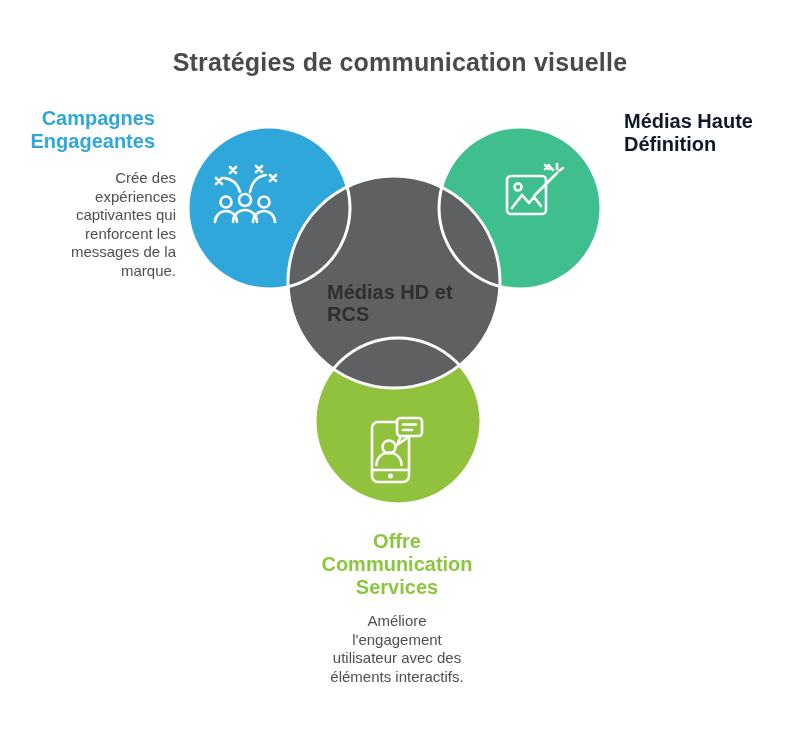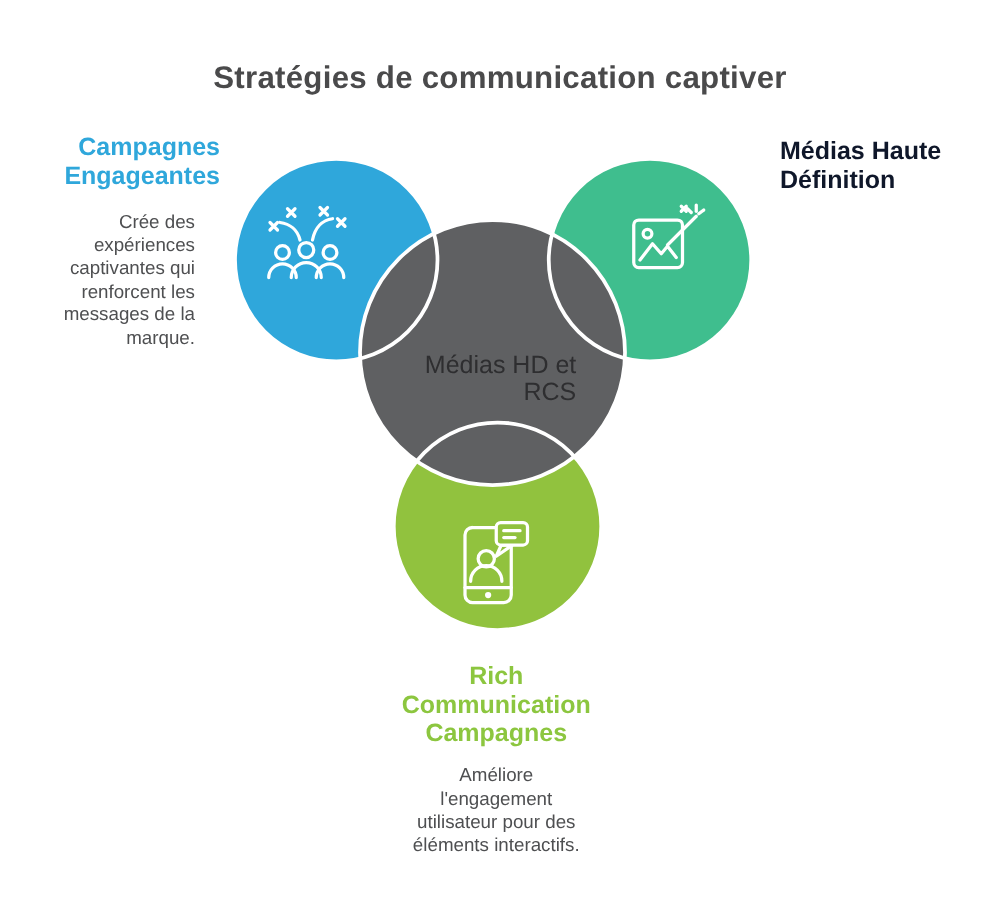--- a/index.html
+++ b/index.html
@@ -27,43 +27,43 @@
     font-weight: bold;
     font-size: 20px;
     line-height: 23px;
   }
   .desc {
     position: absolute;
     font-size: 15px;
     line-height: 18.5px;
     color: #4e4f51;
   }
-  .heading-left  { left: 36px;  top: 107px; width: 140px; text-align: right; color: #2fa7db; }
-  .desc-left     { left: 44px;  top: 169px; width: 112px; text-align: right; }
+  .heading-left  { left: 15px;  top: 107px; width: 140px; text-align: right; color: #2fa7db; }
+  .desc-left     { left: 64px;  top: 169px; width: 112px; text-align: right; }
   .heading-right { left: 624px; top: 110px; width: 152px; text-align: left; color: #0f172a; }
   .desc-right    { left: 623px; top: 178px; width: 146px; text-align: left; }
   .heading-bottom{ left: 307px; top: 530px; width: 180px; text-align: center; color: #8cc63f; }
   .desc-bottom   { left: 329px; top: 612px; width: 136px; text-align: center; }
   .center-label {
     position: absolute;
     left: 327px; top: 281px;
     width: 134px;
-    text-align: right;
+    text-align: left;
     font-size: 20px;
-    font-weight: normal;
+    font-weight: bold;
     line-height: 22px;
     color: #2e2e30;
   }
 </style>
 </head>
 <body>
 
 <div id="stage">
 
-  <div class="title">Stratégies de communication captiver</div>
+  <div class="title">Stratégies de communication visuelle</div>
 
   <svg class="venn-svg" width="800" height="734" viewBox="0 0 800 734">
 
     <circle cx="269" cy="208" r="81" fill="#2fa7db"></circle>
     <circle cx="520" cy="208" r="81" fill="#3fbe8e"></circle>
     <circle cx="398" cy="421" r="83" fill="#91c23e"></circle>
 
     <circle cx="394" cy="282" r="106" stroke="#ffffff" stroke-width="3" fill="#5f6062"></circle>
 
     <circle cx="269" cy="208" r="81" fill="none" stroke="#ffffff" stroke-width="3"></circle>
@@ -109,16 +109,16 @@
     </g>
   </svg>
 
   <div class="center-label">Médias HD et RCS</div>
 
   <div class="heading heading-left">Campagnes Engageantes</div>
   <div class="desc desc-left">Crée des expériences captivantes qui renforcent les messages de la marque.</div>
 
   <div class="heading heading-right">Médias Haute Définition</div>
 
-  <div class="heading heading-bottom">Rich Communication Campagnes</div>
-  <div class="desc desc-bottom">Améliore l'engagement utilisateur pour des éléments interactifs.</div>
+  <div class="heading heading-bottom">Offre Communication Services</div>
+  <div class="desc desc-bottom">Améliore l'engagement utilisateur avec des éléments interactifs.</div>
 
 </div>
 
 </body></html>

